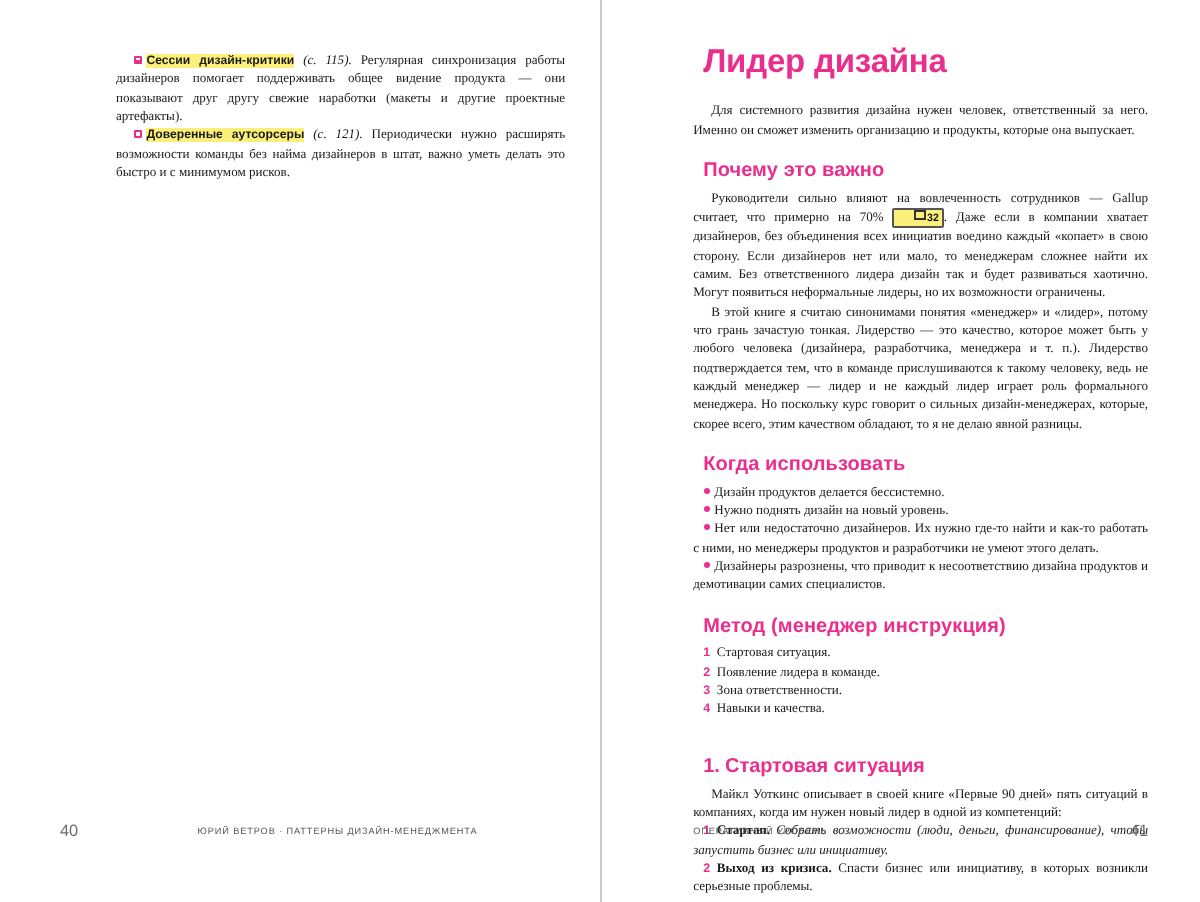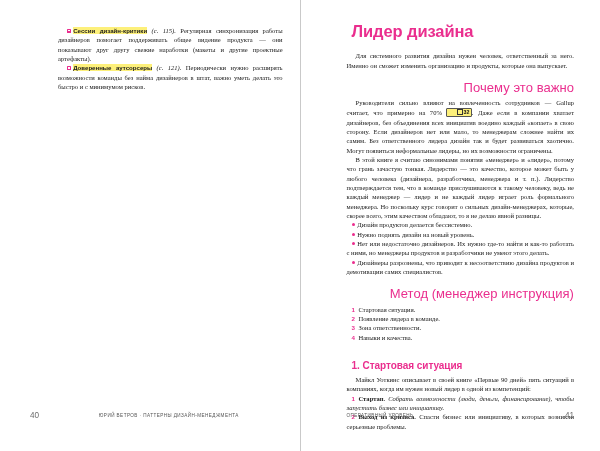--- a/index.html
+++ b/index.html
@@ -48,27 +48,26 @@
     font-family: "Liberation Sans", "DejaVu Sans", sans-serif;
     font-weight: bold;
     font-size: 16.5px;
     line-height: 1.12;
     color: #ea2e8e;
     margin: 0 0 11px 5px;
     letter-spacing: -0.1px;
   }
   .h2 {
     font-family: "Liberation Sans", "DejaVu Sans", sans-serif;
-    font-weight: normal;
-    font-size: 13px;
+    font-weight: bold;
+    font-size: 10px;
     line-height: 1.2;
     color: #ea2e8e;
     margin: 10px 0 2.5px 5px;
     letter-spacing: 0.05px;
-    text-align: right;
   }
   .h3 {
     font-family: "Liberation Sans", "DejaVu Sans", sans-serif;
     font-weight: bold;
     font-size: 10px;
     line-height: 1.2;
     color: #ea2e8e;
     margin: 18px 0 3px 5px;
     letter-spacing: -0.05px;
   }
@@ -252,20 +251,21 @@
   <div class="page page-right">
 
     <h1 class="h1">Лидер дизайна</h1>
 
     <p class="body">Для системного развития дизайна нужен человек, ответственный за него. Именно он сможет изменить организацию и продукты, которые она выпускает.</p>
 
     <h2 class="h2">Почему это важно</h2>
     <p class="body"><span>Руководители сильно влияют на вовлеченность сотрудников — Gallup считает, что примерно на 70% </span><span class="ref-chip"><span class="chip-box"></span><span>32</span></span><span>. Даже если в компании хватает дизайнеров, без объединения всех инициатив воедино каждый «копает» в свою сторону. Если дизайнеров нет или мало, то менеджерам сложнее найти их самим. Без ответственного лидера дизайн так и будет развиваться хаотично. Могут появиться неформальные лидеры, но их возможности ограничены.</span></p>
     <p class="body">В этой книге я считаю синонимами понятия «менеджер» и «лидер», потому что грань зачастую тонкая. Лидерство — это качество, которое может быть у любого человека (дизайнера, разработчика, менеджера и т. п.). Лидерство подтверждается тем, что в команде прислушиваются к такому человеку, ведь не каждый менеджер — лидер и не каждый лидер играет роль формального менеджера. Но поскольку курс говорит о сильных дизайн-менеджерах, которые, скорее всего, этим качеством обладают, то я не делаю явной разницы.</p>
 
+    <h2 class="h2">Когда использовать</h2>
     <ul class="dot-list">
       <li><span class="dot-bullet"></span><span>Дизайн продуктов делается бессистемно.</span></li>
       <li><span class="dot-bullet"></span><span>Нужно поднять дизайн на новый уровень.</span></li>
       <li><span class="dot-bullet"></span><span>Нет или недостаточно дизайнеров. Их нужно где-то найти и как-то работать с ними, но менеджеры продуктов и разработчики не умеют этого делать.</span></li>
       <li><span class="dot-bullet"></span><span>Дизайнеры разрознены, что приводит к несоответствию дизайна продуктов и демотивации самих специалистов.</span></li>
     </ul>
 
     <h2 class="h2">Метод (менеджер инструкция)</h2>
     <ol class="num-list">
       <li><span class="num-marker">1</span><span>Стартовая ситуация.</span></li>

